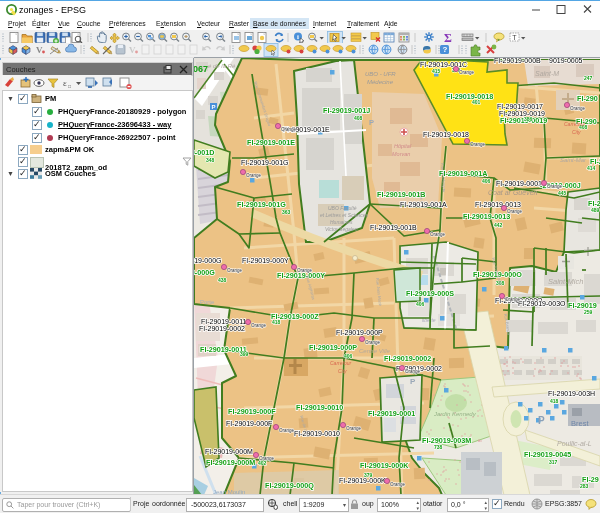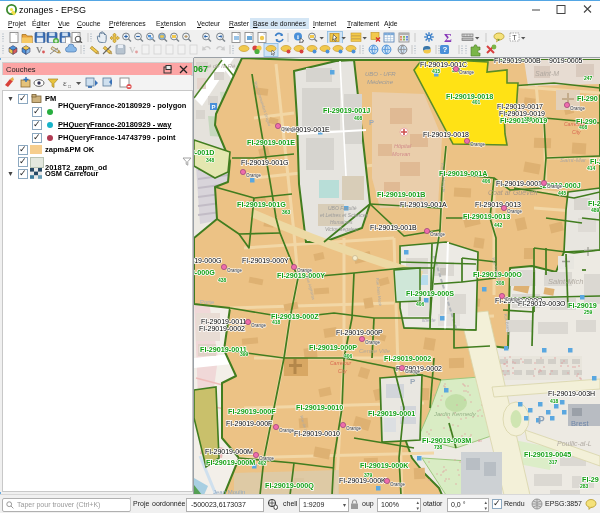--- a/index.html
+++ b/index.html
@@ -6,21 +6,21 @@
 body{width:600px;height:513px;position:relative;font-family:"Liberation Sans",sans-serif;background:#f0f0f0;overflow:hidden;box-shadow:inset 0 0 0 1px #68a9de}
 .abs{position:absolute}
 #titlebar{left:0;top:0;width:600px;height:18px;background:#ffffff;border-top:1px solid #53a6e4}
 #titlebar .title{left:19px;top:4px;font-size:9px;color:#000}
 #menubar{left:0;top:18px;width:600px;height:12px;background:#ffffff;font-size:6.8px;color:#111}
 .mi{position:absolute;top:2px}
 .mi.hl{background:#d4e6f5;padding:2px 3px;top:0}
 #tb1{left:0;top:30px;width:600px;height:13px;background:#f0f0f0}
 #tb2{left:0;top:43px;width:600px;height:14px;background:#f0f0f0;border-bottom:1px solid #e2e2e2}
 #panel{left:0;top:60px;width:193px;height:432px;background:#f0f0f0}
-#phead{left:2px;top:2px;width:189px;height:12px;background:#fca5a5;border:1px solid #d0d0d0;font-size:7.5px;color:#222}
+#phead{left:2px;top:2px;width:189px;height:12px;background:#737373;border:1px solid #d0d0d0;font-size:7.5px;color:#222}
 #ptool{left:2px;top:15px;width:189px;height:15px;background:#f3f3f3}
 #ptree{left:2px;top:30px;width:189px;height:400px;background:#ffffff;border:1px solid #c8c8c8}
 .trow{position:absolute;left:0;font-size:7.5px;font-weight:bold;color:#000;white-space:nowrap}
 .cb{position:absolute;width:8px;height:8px;border:1px solid #8ca8c0;background:#fff}
 .cb:after{content:"✓";position:absolute;left:0px;top:-2px;font-size:9px;color:#222}
 .caret{position:absolute;font-size:7px;color:#444}
 #statusbar{left:0;top:494px;width:600px;height:19px;background:#f0f0f0;border-top:1px solid #d8d8d8;font-size:7px;color:#222}
 .sbox{position:absolute;background:#fff;border:1px solid #b0b0b0;font-size:7px;color:#222}
 #map{left:194px;top:58px;width:406px;height:437px;background:#ece9e3;box-shadow:-1px 0 0 #9aa0a6,0 -1px 0 #9aa0a6}
 </style>
@@ -312,29 +312,29 @@
     <div class="caret" style="left:4px;top:4px">▼</div>
     <div class="cb" style="left:15px;top:3px"></div>
     <svg class="abs" style="left:28px;top:2px" width="11" height="11" viewBox="0 0 11 11">
         <rect x="1" y="3" width="9" height="6.5" fill="#cdb27e" stroke="#7a6136" stroke-width="0.8"></rect>
         <rect x="1" y="1.5" width="4" height="2.5" fill="#cdb27e" stroke="#7a6136" stroke-width="0.8"></rect>
       </svg>
     <div class="trow" style="left:42px;top:3px;font-weight:bold">PM</div>
 
     <div class="cb" style="left:29px;top:16px"></div>
     <div class="abs" style="left:44px;top:18px;width:6px;height:6px;border-radius:50%;background:#27ae3f"></div>
-    <div class="trow" style="left:55px;top:10px">PHQueryFrance-20180929 - polygon</div>
+    <div class="trow" style="left:55px;top:16px">PHQueryFrance-20180929 - polygon</div>
 
     <div class="cb" style="left:29px;top:29px"></div>
     <div class="abs" style="left:44px;top:31px;width:6px;height:6px;border-radius:50%;background:#17b3c9"></div>
-    <div class="trow" style="left:55px;top:29px;text-decoration:underline">PHQueryFrance-20180929 - way</div>
+    <div class="trow" style="left:55px;top:29px;text-decoration:underline">PHQueryFrance-23696433 - way</div>
 
     <div class="cb" style="left:29px;top:42px"></div>
     <div class="abs" style="left:44px;top:44px;width:6px;height:6px;border-radius:50%;background:#b03a52"></div>
-    <div class="trow" style="left:55px;top:42px">PHQueryFrance-14743799 - point</div>
+    <div class="trow" style="left:55px;top:42px">PHQueryFrance-26922507 - point</div>
 
     <div class="cb" style="left:15px;top:54px"></div>
     <div class="abs" style="left:27px;top:54px;width:12px;height:9px;background:#f6ce8e"></div>
     <div class="trow" style="left:42px;top:54px">zapm&amp;PM OK</div>
 
     <div class="cb" style="left:15px;top:66px"></div>
     <div class="abs" style="left:27px;top:66px;width:12px;height:9px;background:#e3e8df;border:1px solid #b9c4b4"></div>
     <div class="trow" style="left:42px;top:72px">2018T2_zapm_od</div>
     <svg class="abs" style="left:179px;top:66px" width="10" height="10" viewBox="0 0 10 10">
         <path d="M1 1 h8 l-3.2 3.6 v3.6 l-1.6 -1 v-2.6 Z" fill="none" stroke="#999" stroke-width="0.9"></path>
@@ -343,21 +343,21 @@
     <div class="caret" style="left:4px;top:79px">▼</div>
     <div class="cb" style="left:15px;top:78px"></div>
     <svg class="abs" style="left:27px;top:77px" width="12" height="11" viewBox="0 0 12 11">
       <rect width="12" height="11" fill="#e8e8e8"></rect>
       <rect x="0" y="0" width="4" height="3.6" fill="#274a66"></rect>
         <rect x="8" y="0" width="4" height="3.6" fill="#274a66"></rect>
       <rect x="4" y="3.6" width="4" height="3.6" fill="#274a66"></rect>
         <rect x="0" y="7.2" width="4" height="3.6" fill="#3a7a9c"></rect>
       <rect x="8" y="7.2" width="4" height="3.6" fill="#6aa0b8"></rect>
     </svg>
-    <div class="trow" style="left:42px;top:78px">OSM Carrefour</div>
+    <div class="trow" style="left:42px;top:78px">OSM Couches</div>
   </div>
 </div>
 
 <div class="abs" id="map"><svg width="406" height="437" viewBox="0 0 406 437" font-family="Liberation Sans, sans-serif">
       <rect x="0" y="0" width="406" height="437" fill="#edeae3"></rect>
 <rect x="0" y="0" width="64" height="100" fill="#e5e2dc"></rect>
 <path d="M26,34 L56,32 L58,62 L30,64 Z" fill="#ccdcc4"></path>
 <path d="M14,58 L48,60 L46,80 L16,78 Z" fill="#c6d8be"></path>
 <path d="M0,40 L28,0 L40,0 L8,48 Z" fill="#ffffff"></path>
 <path d="M28,8 L34,4 L62,40 L56,46 Z" fill="#ffffff"></path>

